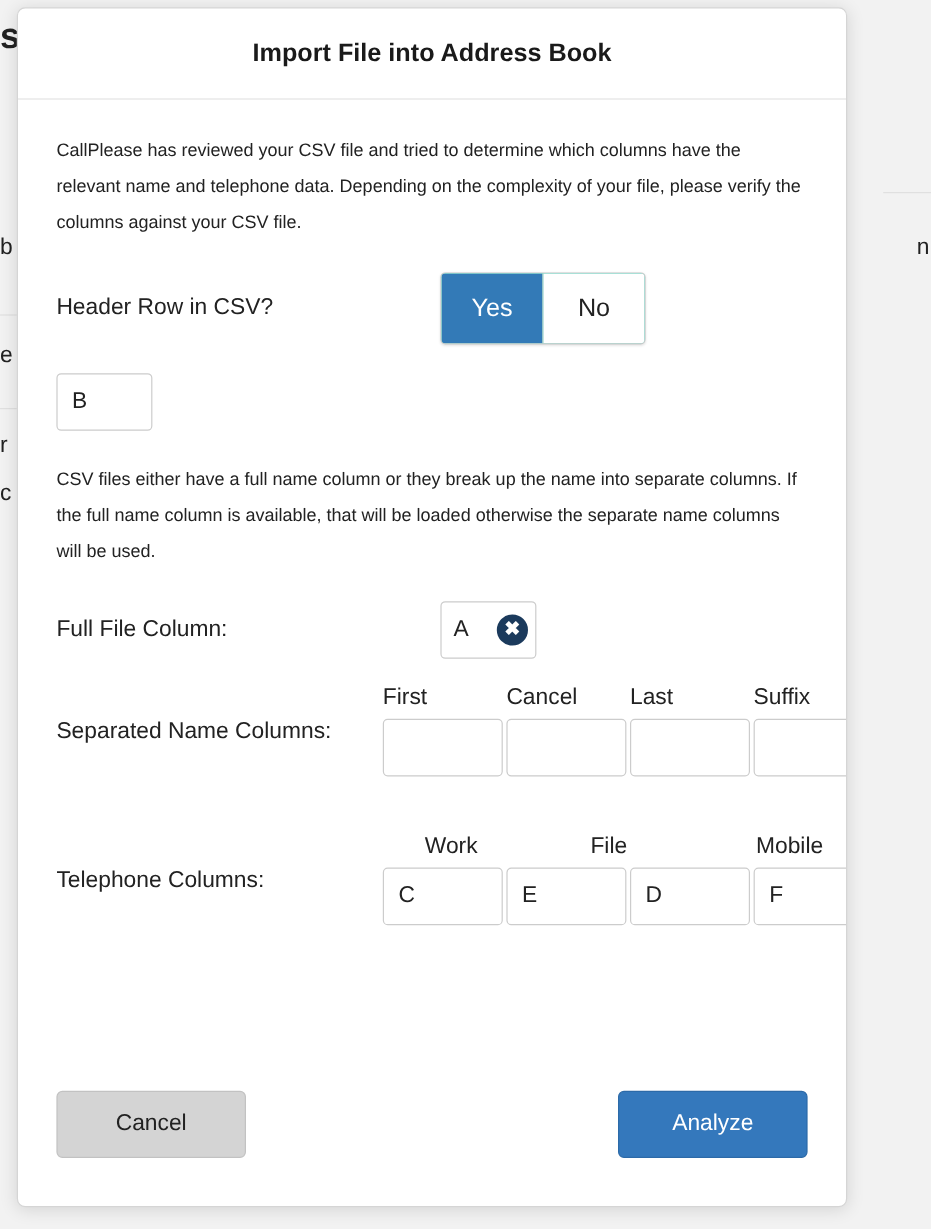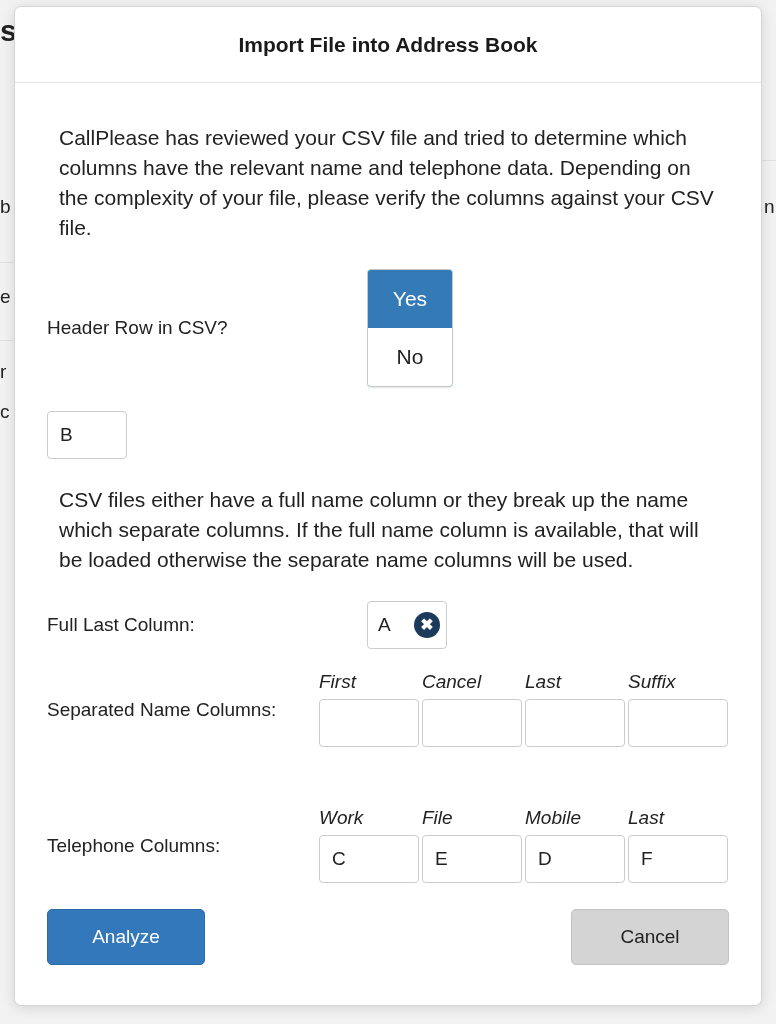--- a/index.html
+++ b/index.html
@@ -32,21 +32,21 @@
   .bg-line {
     position: absolute;
     background: #e0e0e0;
     height: 1px;
   }
 
   .modal {
     position: absolute;
     left: 14px;
     top: 6px;
-    width: 748px;
+    width: 692px;
     height: 1000px;
     background: #ffffff;
     border: 1px solid #d5d5d5;
     border-radius: 7px;
     box-sizing: border-box;
     box-shadow: 0 2px 14px rgba(0,0,0,0.12);
     overflow: hidden;
   }
 
   .modal-header {
@@ -62,25 +62,25 @@
     font-weight: bold;
     color: #1a1a1a;
   }
 
   .modal-body {
     padding: 28px 32px 0 32px;
     box-sizing: border-box;
   }
 
   .paragraph {
-    font-size: 21px;
+    font-size: 15px;
     color: #222;
     line-height: 30px;
     max-width: 678px;
-    margin: 12px;
+    margin: 0;
   }
 
   .row {
     display: flex;
     align-items: center;
     gap: 48px;
   }
 
   .label {
     font-size: 19px;
@@ -97,21 +97,20 @@
     margin-top: 26px;
     margin-bottom: 24px;
   }
   .seg {
     display: inline-flex;
     border: 1px solid #c8c8c8;
     border-radius: 4px;
     overflow: hidden;
     box-shadow: 0 1px 2px rgba(0,0,0,0.10);
     background: #5eead4;
-    flex-direction: column;
   }
   .seg-btn {
     width: 84px;
     height: 58px;
     display: flex;
     align-items: center;
     justify-content: center;
     font-size: 21px;
     color: #222;
     background: #fff;
@@ -186,21 +185,20 @@
     justify-content: center;
     font-size: 16px;
     font-weight: bold;
     cursor: pointer;
     line-height: 1;
   }
 
   .grid-headers {
     display: flex;
     margin-top: 22px;
-    font-style: italic;
   }
   .grid-headers .label-col { flex: 0 0 272px; }
   .col-head {
     width: 103px;
     flex: 0 0 103px;
     font-size: 19px;
     color: #222;
   }
   .grid-inputs {
     display: flex;
@@ -279,24 +277,24 @@
           <button class="seg-btn active">Yes</button>
           <div class="seg-sep"></div>
           <button class="seg-btn">No</button>
         </div>
       </div>
 
       <div class="row company-row">
         <input class="field" type="text" value="B" style="">
       </div>
 
-      <p class="paragraph">CSV files either have a full name column or they break up the name which separate columns. If the full name column is available, that will be loaded otherwise the separate name columns will be used.</p>
+      <p class="paragraph">CSV files either have a full name column or they break up the name into separate columns. If the full name column is available, that will be loaded otherwise the separate name columns will be used.</p>
 
       <div class="row fullname-row">
-        <div class="label label-col">Full Last Column:</div>
+        <div class="label label-col">Full File Column:</div>
         <div class="fullname-box">
           <span class="fullname-value">A</span>
           <span class="clear-icon">✖</span>
         </div>
       </div>
 
       <div class="grid-headers">
         <div class="label-col"></div>
         <div class="col-head">First</div>
         <div class="col-head">Cancel</div>
@@ -313,21 +311,21 @@
           <input class="field wide" type="text" value="" style="">
         </div>
         <div class="cell">
           <input class="field wide" type="text" value="" style="">
         </div>
         <div class="cell">
           <input class="field wide" type="text" value="" style="">
         </div>
       </div>
 
-      <div class="grid-headers" style="margin-top:60px;">
+      <div class="grid-headers" style="margin-top:48px;gap:35px;">
         <div class="label-col"></div>
         <div class="col-head">Work</div>
         <div class="col-head">File</div>
         <div class="col-head">Mobile</div>
         <div class="col-head">Last</div>
       </div>
 
       <div class="grid-inputs">
         <div class="label label-col">Telephone Columns:</div>
         <div class="cell">
@@ -340,18 +338,18 @@
           <input class="field wide" type="text" value="D" style="">
         </div>
         <div class="cell">
           <input class="field wide" type="text" value="F" style="">
         </div>
       </div>
 
     </div>
 
     <div class="footer">
+      <button class="btn btn-cancel">Cancel</button>
       <button class="btn btn-primary">Analyze</button>
-      <button class="btn btn-cancel">Cancel</button>
     </div>
 
   </div>
 </div>
 
 </body></html>

